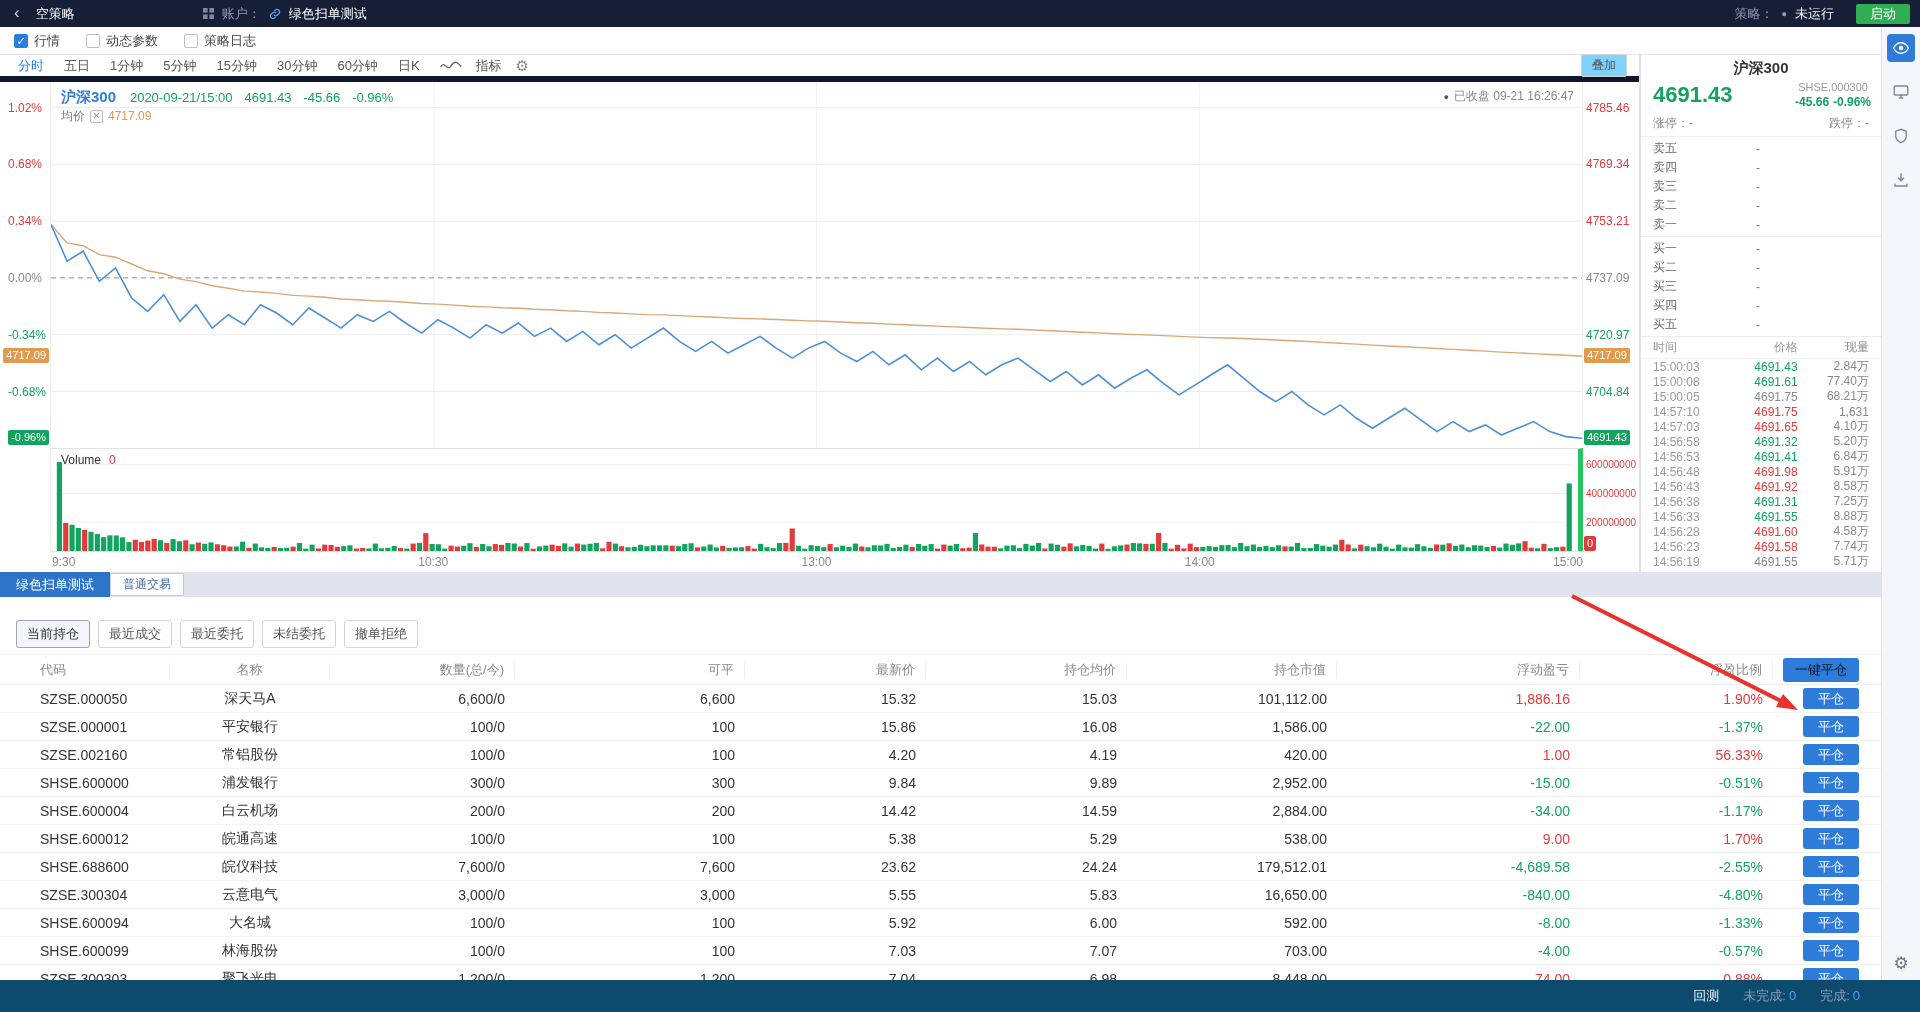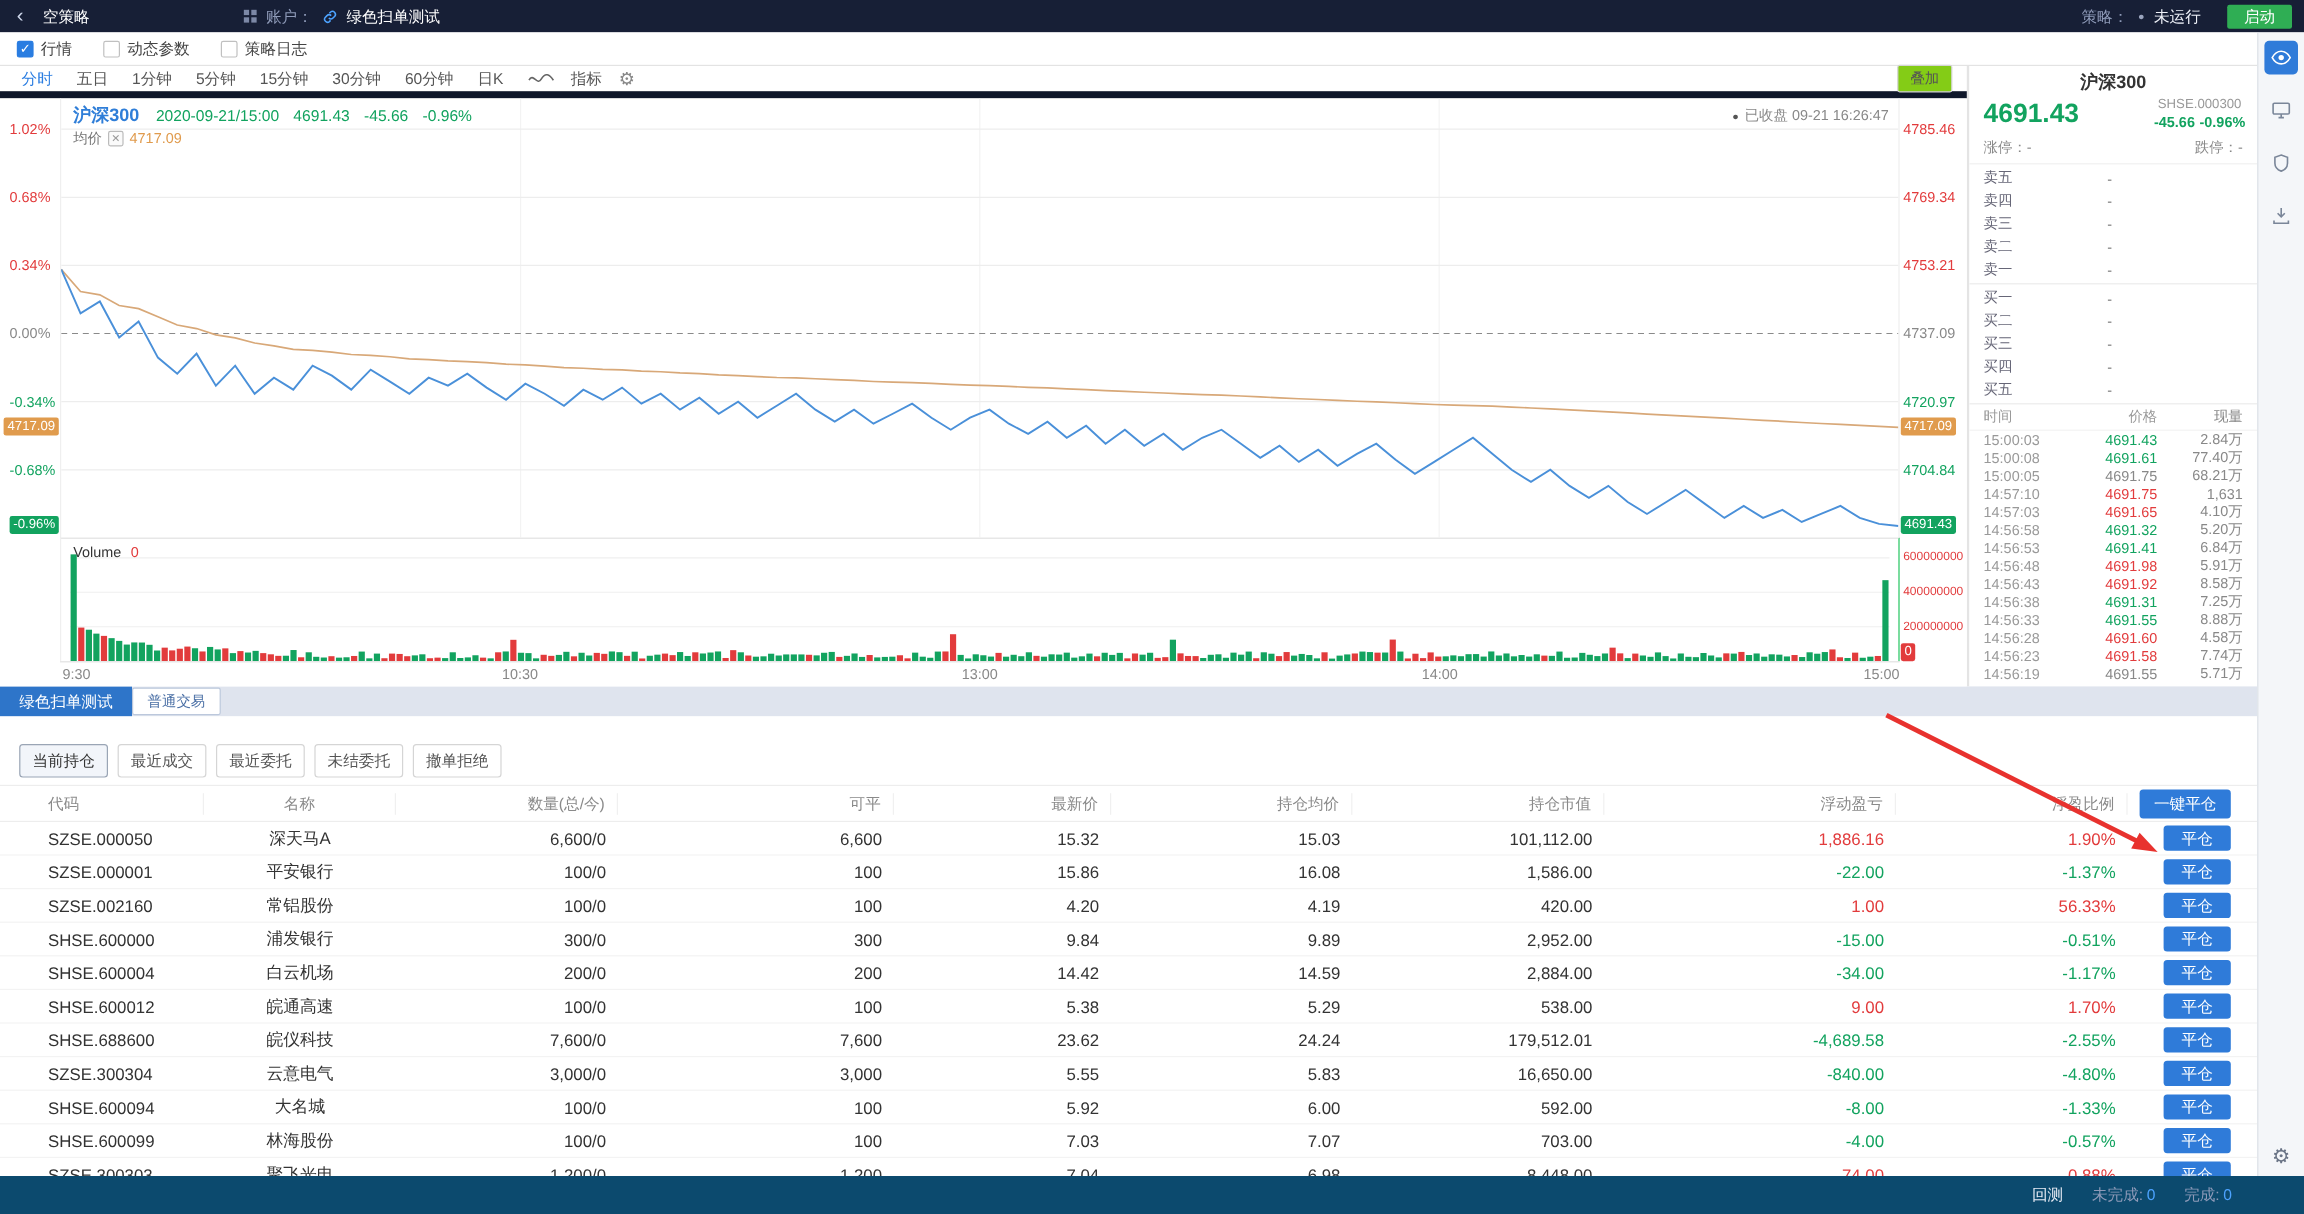--- a/index.html
+++ b/index.html
@@ -36,28 +36,28 @@
   .chart-row { display:flex; height:517px; flex:none; min-width:0; }
   .chart-col { flex:1; display:flex; flex-direction:column; min-width:0; border-right:1px solid #e4e4e4; }
 
   .chart-toolbar { height:27px; border-bottom:6px solid #0f172a; display:flex;
     align-items:center; padding:0 12px; gap:14px; flex:none; }
   .period-item { font-size:13px; color:#555; cursor:pointer; padding:0 6px; }
   .period-item.active { color:#2a7de1; }
   .tool-ic { color:#777; cursor:pointer; display:inline-flex; align-items:center; }
   .tool-text { font-size:13px; color:#555; cursor:pointer; }
   .gear-glyph { font-size:15px; color:#888; cursor:pointer; }
-  .overlay-btn { margin-left:auto; font-size:12px; color:#555; background:#84cc16;
+  .overlay-btn { margin-left:auto; font-size:12px; color:#555; background:#7dd3fc;
     border:1px solid #d4d4d4; border-radius:2px; padding:2px 10px; cursor:pointer; }
 
   .chart-region { position:relative; height:490px; background:#fff; flex:none; }
   .plot-area { position:absolute; left:50px; right:56px; top:0; height:366px;
     border-left:1px solid #efefef; border-right:1px solid #efefef; }
   .vol-area { position:absolute; left:50px; right:56px; top:366px; height:103px;
-    border-top:1px solid #e2e2e2; border-left:1px solid #efefef; border-right:1px solid #22c55e; }
+    border-top:1px solid #e2e2e2; border-left:1px solid #efefef; border-right:5px solid #22c55e; }
   .plot-area svg,.vol-area svg { width:100%; height:100%; display:block; }
   .time-axis { position:absolute; left:50px; right:56px; top:469px; height:21px;
     border-top:1px solid #e2e2e2; }
   .time-label { position:absolute; top:3px; font-size:12px; color:#888; }
   .gutter { position:absolute; top:0; bottom:21px; }
   #left-gutter { left:0; width:50px; }
   #right-gutter { right:0; width:56px; }
   .axis-label { position:absolute; font-size:12px; line-height:14px; }
   #left-gutter .axis-label { left:8px; }
   #right-gutter .axis-label { left:3px; }
@@ -137,21 +137,21 @@
   .pos-body { flex:1; overflow:hidden; }
   .pos-row { height:28px; border-bottom:1px solid #f3f3f3; font-size:14px; }
   .pcell.c0 { padding-left:40px; text-align:left; }
   .pcell.c1 { text-align:center; }
   .pcell.num,.pos-header .pcell.c2,.pos-header .pcell.c3,.pos-header .pcell.c4,
   .pos-header .pcell.c5,.pos-header .pcell.c6,.pos-header .pcell.c7,
   .pos-header .pcell.c8 { text-align:right; padding-right:10px; }
   .pcell.op { display:flex; justify-content:flex-end; padding-right:22px; }
   .close-btn { background:#2f7bd9; color:#fff; border:none; border-radius:3px;
     font-size:13px; width:56px; height:21px; cursor:pointer; }
-  .close-all-btn { background:#2f7bd9; color:#ffffff; border:none; border-radius:3px;
+  .close-all-btn { background:#2f7bd9; color:#0f172a; border:none; border-radius:3px;
     font-size:13px; padding:3px 12px; cursor:pointer; }
 
   
   .bottom-bar { height:32px; background:#0c4a6e; display:flex; align-items:center;
     justify-content:flex-end; gap:24px; padding-right:60px; flex:none; }
   .bb-item { color:#e8ecf5; font-size:13px; cursor:pointer; }
   .bb-label { color:#8e9ab8; font-size:13px; }
   .bb-num { color:#4da3ff; font-size:13px; margin-left:3px; }
 
   

